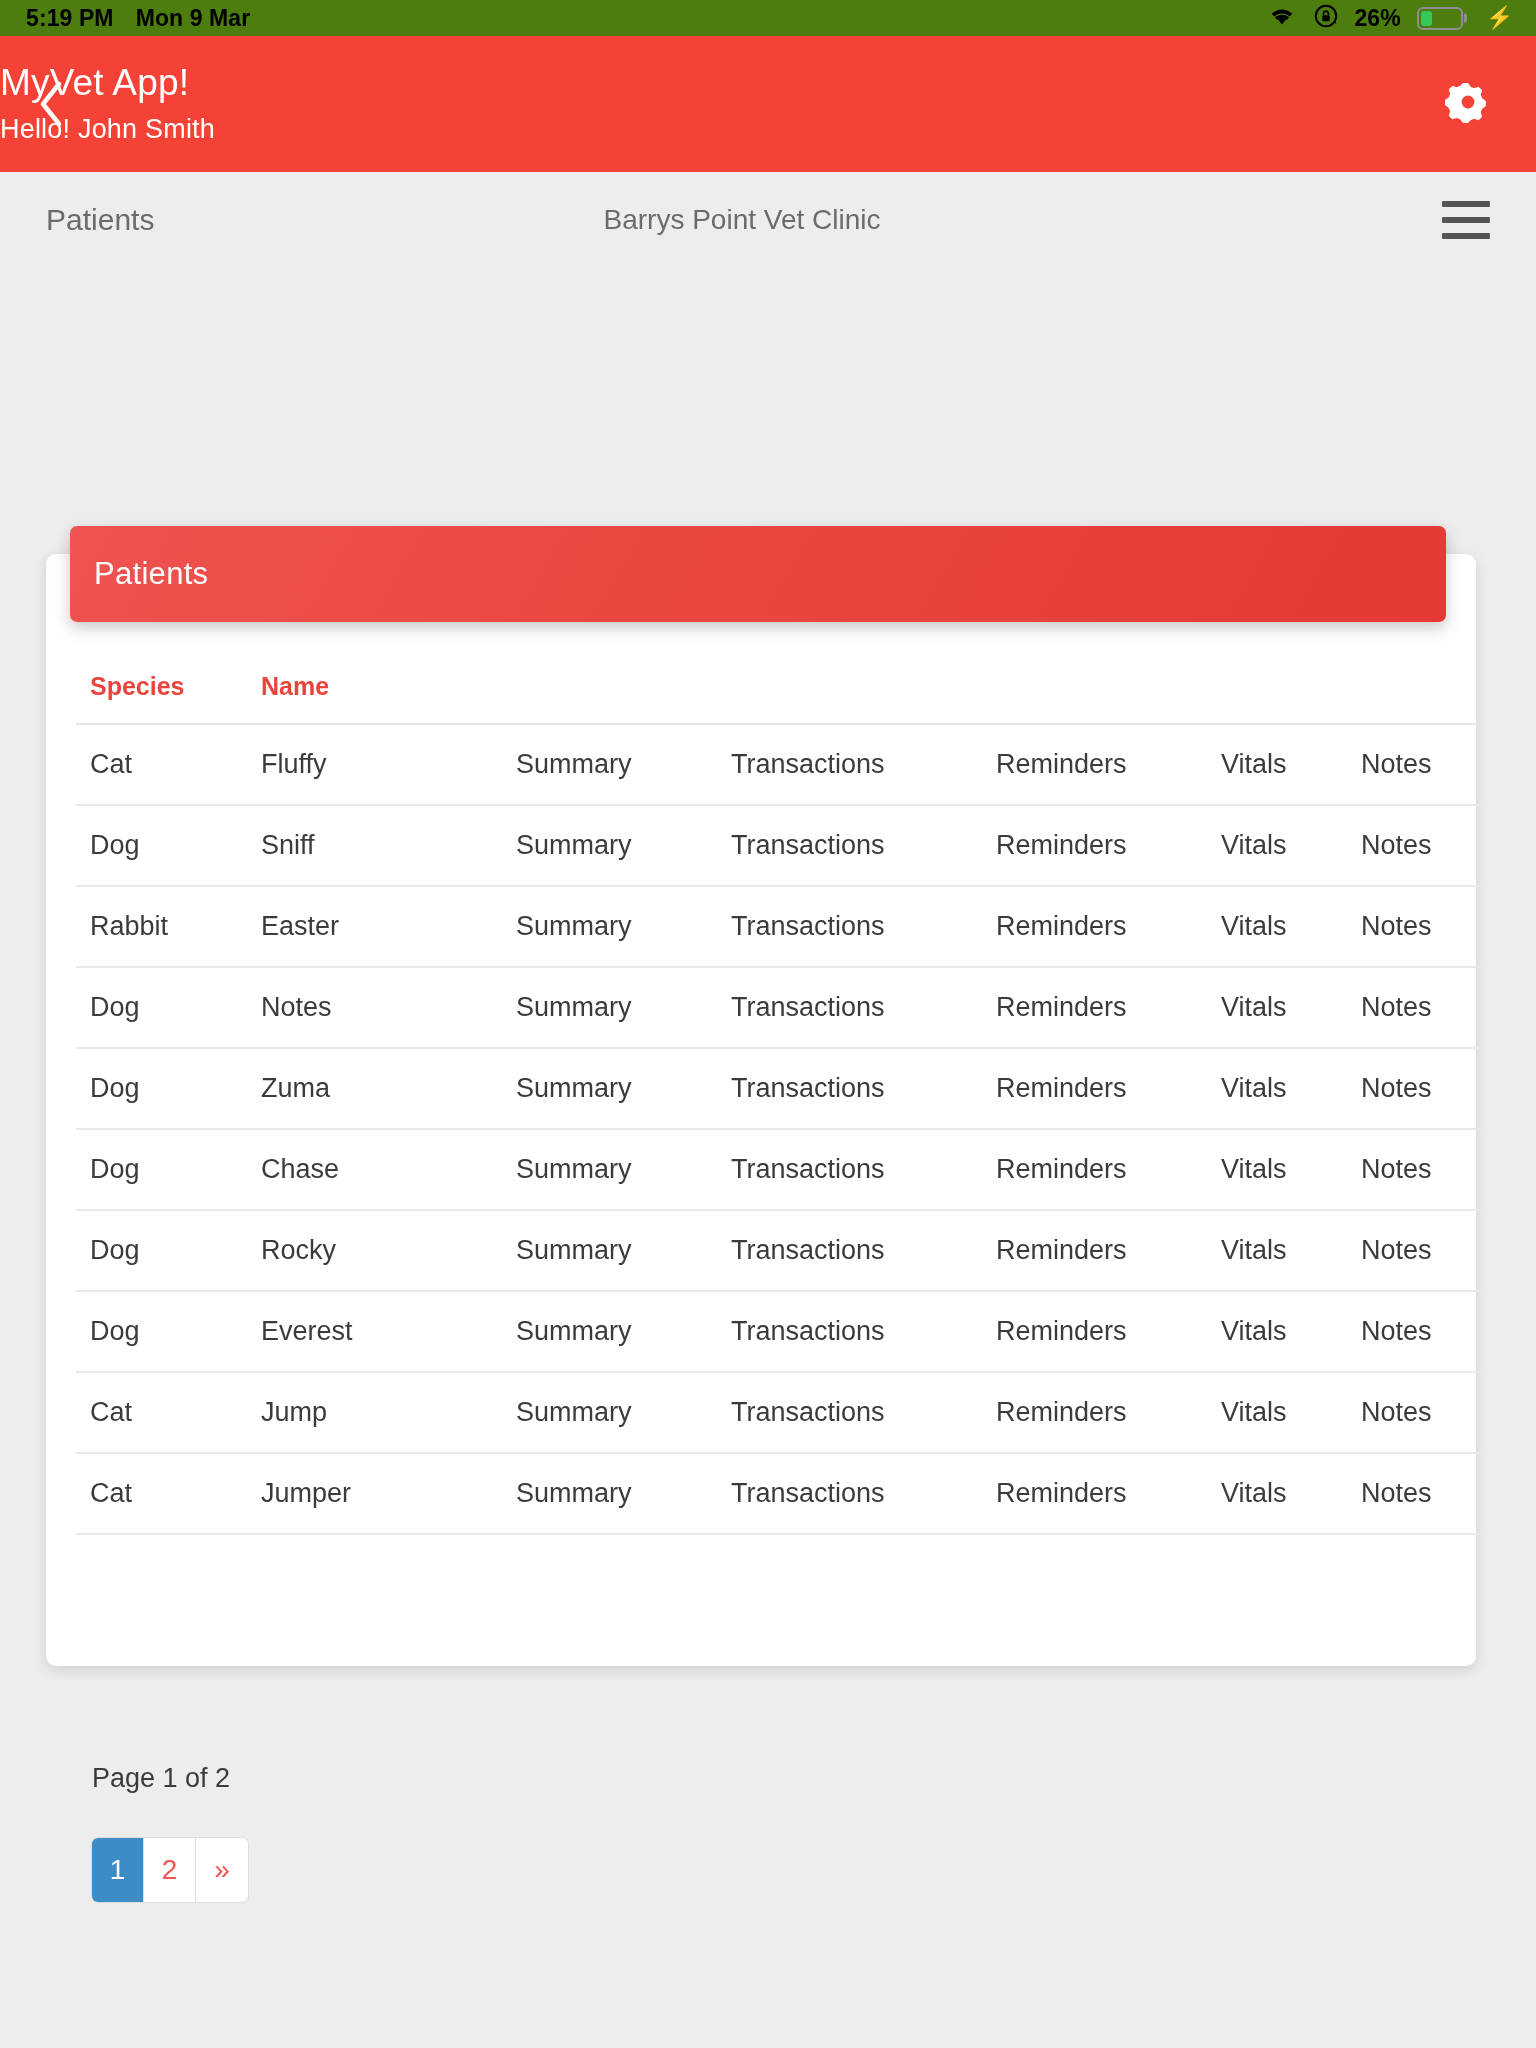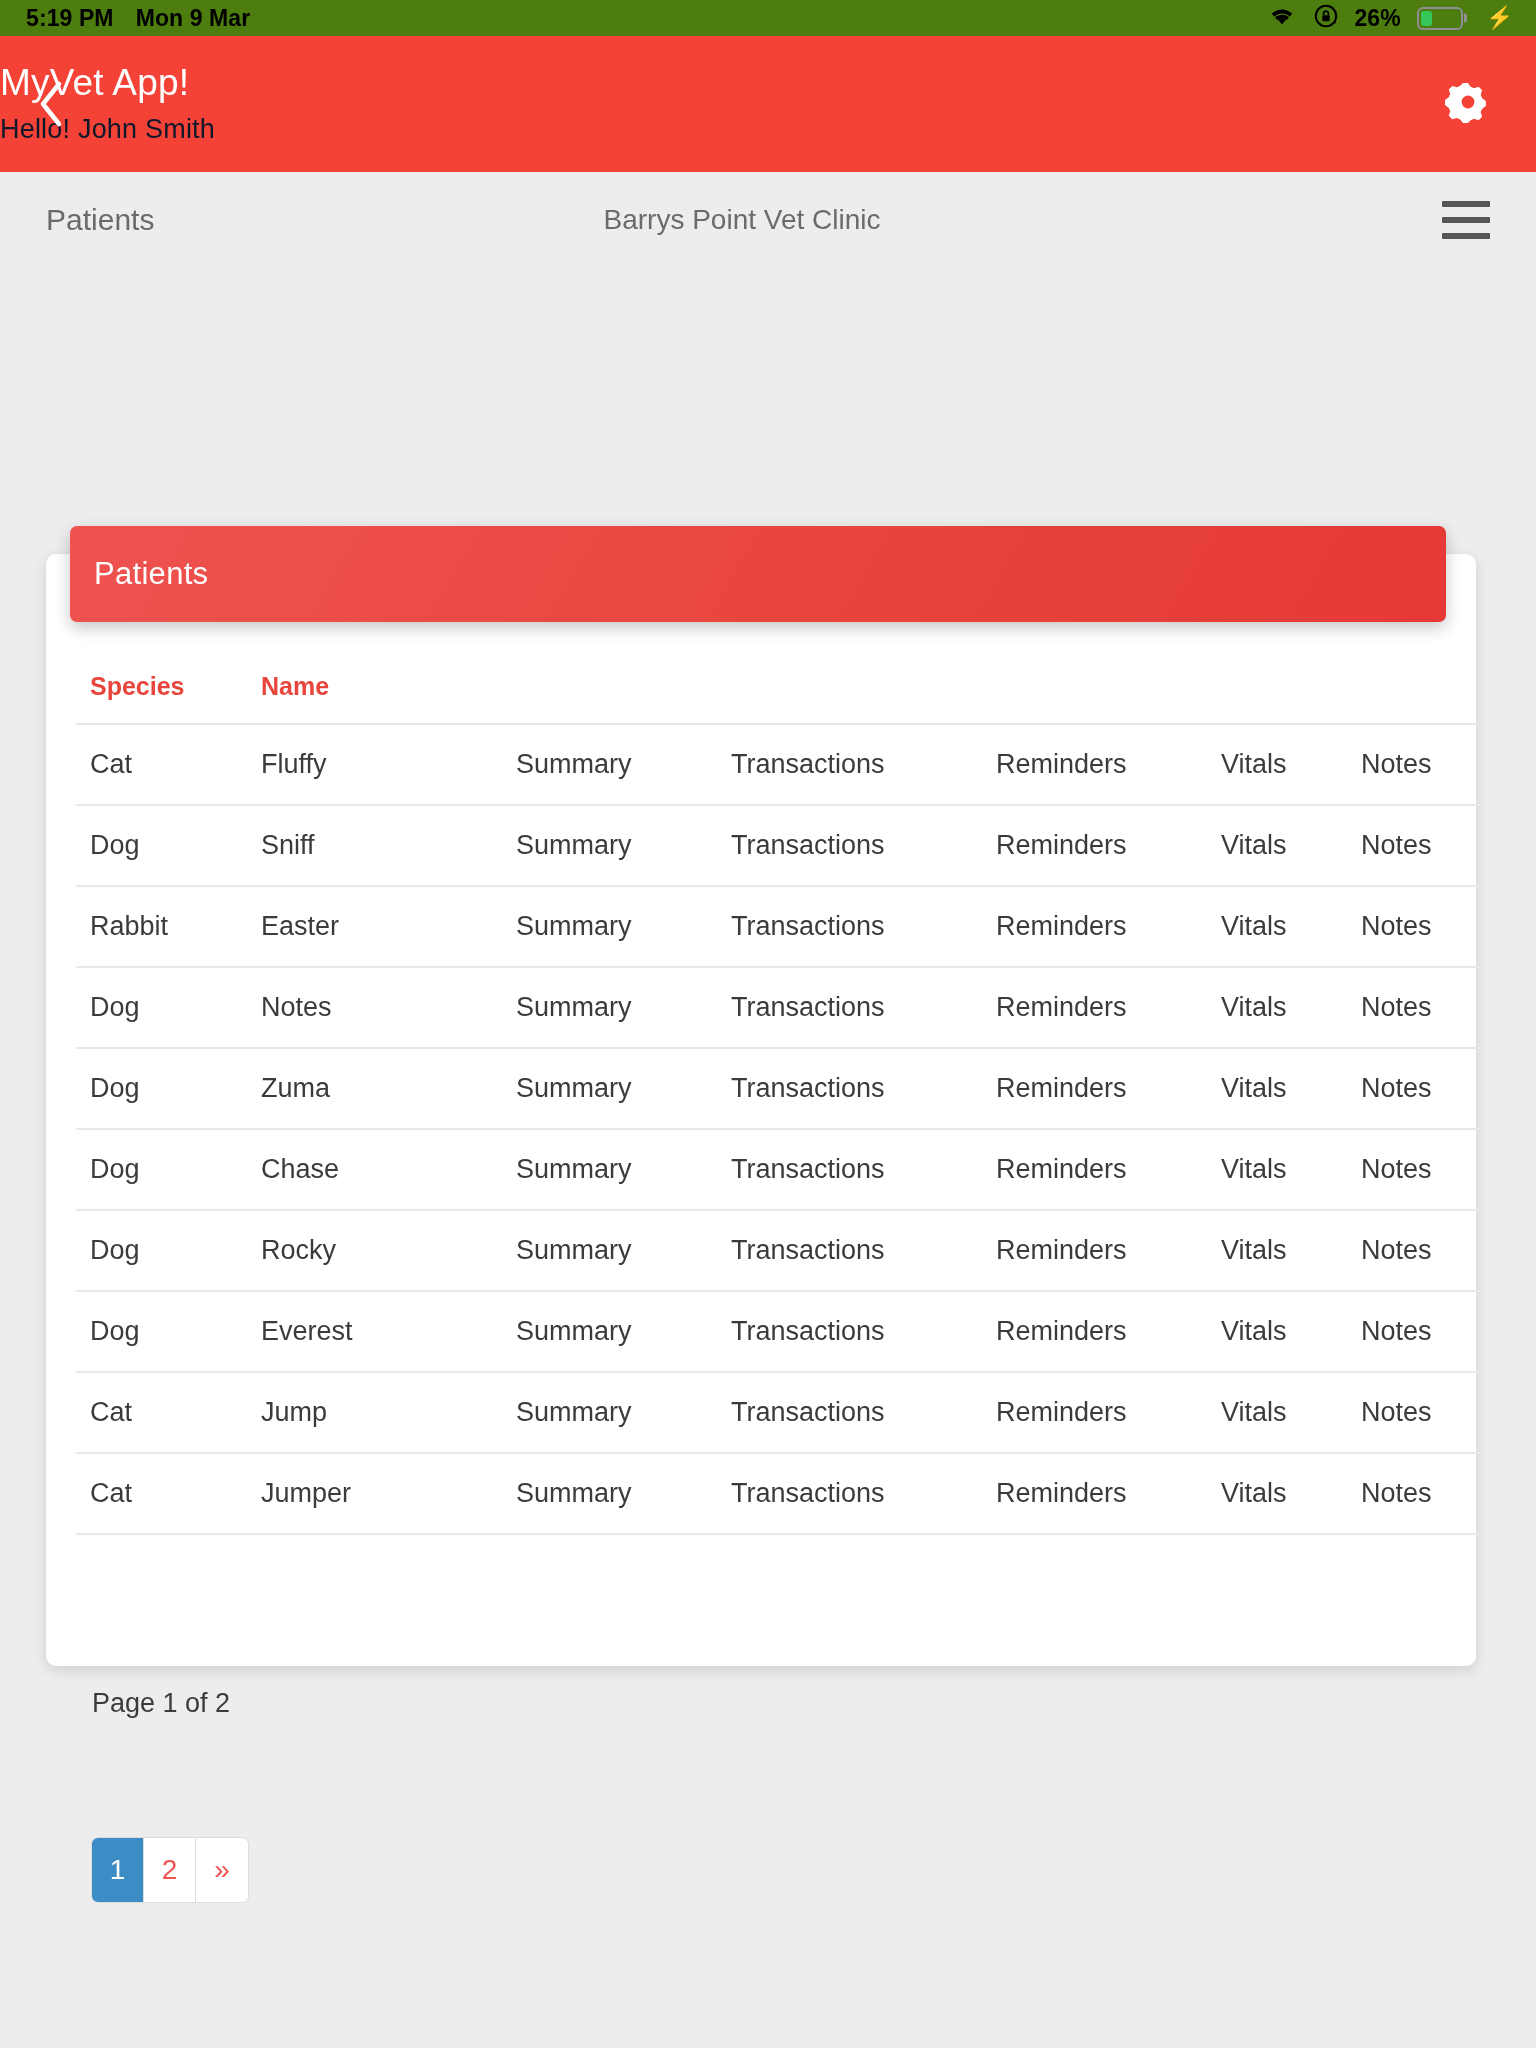--- a/index.html
+++ b/index.html
@@ -56,21 +56,21 @@
     justify-content: center;
   }
   .appbar-title {
     color: #ffffff;
     font-size: 37px;
     font-weight: 400;
     line-height: 1.1;
     letter-spacing: .2px;
   }
   .appbar-sub {
-    color: #0f172a;
+    color: #ffffff;
     font-size: 27px;
     font-weight: 400;
     margin-top: 11px;
     letter-spacing: .2px;
   }
   .back-btn {
     position: absolute;
     left: 28px;
     top: 50%;
     transform: translateY(-50%);
@@ -177,21 +177,21 @@
   .col-species { width: 185px; padding-left: 14px !important; }
   .col-name    { width: 255px; }
   .col-summary { width: 215px; }
   .col-trans   { width: 265px; }
   .col-remind  { width: 225px; }
   .col-vitals  { width: 140px; }
   .col-notes   { width: 120px; }
 
   .pager-info {
     position: absolute;
-    left: 92px; top: 1420px;
+    left: 92px; top: 1495px;
     font-size: 27px;
     color: #3b3b3b;
     z-index: 4;
   }
   .pager {
     position: absolute;
     left: 92px; top: 1570px;
     display: flex;
     z-index: 4;
     border-radius: 6px;

